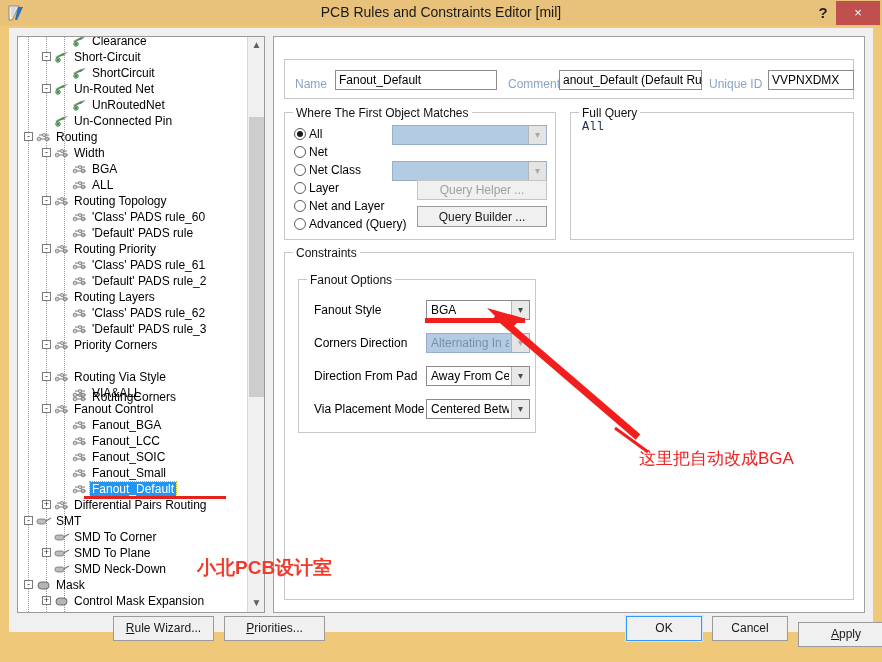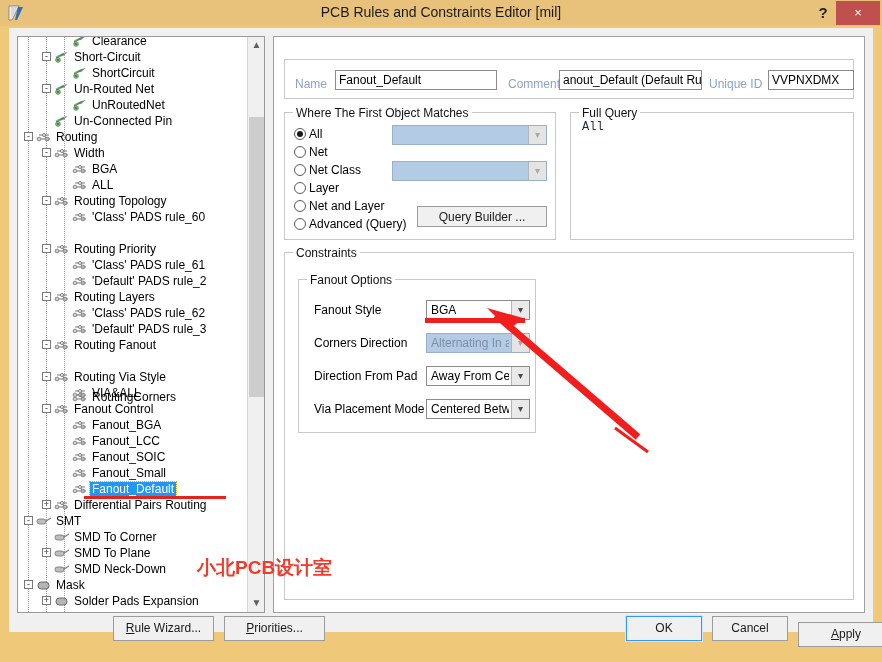--- a/index.html
+++ b/index.html
@@ -216,20 +216,30 @@
           <div class="trow" style="position: absolute; left: 0px; top: 172px; width: 230px;">
             <span style="position: absolute; left: 54px; top: 0px; white-space: nowrap;"><span class="tico"><svg width="16" height="12" viewBox="0 0 16 12">
                   <line x1="1" y1="8" x2="14" y2="8" stroke="#8c8c8c" stroke-width="1.2"></line>
                   <line x1="3" y1="4" x2="13" y2="4" stroke="#8c8c8c" stroke-width="1.2"></line>
                   <line x1="8" y1="4" x2="11" y2="8" stroke="#8c8c8c" stroke-width="1.2"></line>
                   <circle cx="3" cy="8" r="1.9" fill="#cfcfcf" stroke="#6e6e6e" stroke-width="0.7"></circle>
                   <circle cx="11" cy="8" r="1.9" fill="#b9b9b9" stroke="#6e6e6e" stroke-width="0.7"></circle>
                   <circle cx="8" cy="4" r="1.6" fill="#dcdcdc" stroke="#6e6e6e" stroke-width="0.7"></circle>
                 </svg></span><span class="lbl">'Class' PADS rule_60</span></span>
           </div>
+          <div class="trow" style="position: absolute; left: 0px; top: 188px; width: 230px;">
+            <span style="position: absolute; left: 54px; top: 0px; white-space: nowrap;"><span class="tico"><svg width="16" height="12" viewBox="0 0 16 12">
+                  <line x1="1" y1="8" x2="14" y2="8" stroke="#8c8c8c" stroke-width="1.2"></line>
+                  <line x1="3" y1="4" x2="13" y2="4" stroke="#8c8c8c" stroke-width="1.2"></line>
+                  <line x1="8" y1="4" x2="11" y2="8" stroke="#8c8c8c" stroke-width="1.2"></line>
+                  <circle cx="3" cy="8" r="1.9" fill="#cfcfcf" stroke="#6e6e6e" stroke-width="0.7"></circle>
+                  <circle cx="11" cy="8" r="1.9" fill="#b9b9b9" stroke="#6e6e6e" stroke-width="0.7"></circle>
+                  <circle cx="8" cy="4" r="1.6" fill="#dcdcdc" stroke="#6e6e6e" stroke-width="0.7"></circle>
+                </svg></span><span class="lbl">'Default' PADS rule</span></span>
+          </div>
           <div class="trow" style="position: absolute; left: 0px; top: 204px; width: 230px;">
             <div class="tbox" style="left: 24px;">-</div>
             <span style="position: absolute; left: 36px; top: 0px; white-space: nowrap;"><span class="tico"><svg width="16" height="12" viewBox="0 0 16 12">
                   <line x1="1" y1="8" x2="14" y2="8" stroke="#8c8c8c" stroke-width="1.2"></line>
                   <line x1="3" y1="4" x2="13" y2="4" stroke="#8c8c8c" stroke-width="1.2"></line>
                   <line x1="8" y1="4" x2="11" y2="8" stroke="#8c8c8c" stroke-width="1.2"></line>
                   <circle cx="3" cy="8" r="1.9" fill="#cfcfcf" stroke="#6e6e6e" stroke-width="0.7"></circle>
                   <circle cx="11" cy="8" r="1.9" fill="#b9b9b9" stroke="#6e6e6e" stroke-width="0.7"></circle>
                   <circle cx="8" cy="4" r="1.6" fill="#dcdcdc" stroke="#6e6e6e" stroke-width="0.7"></circle>
                 </svg></span><span class="lbl">Routing Priority</span></span>
@@ -287,21 +297,21 @@
           </div>
           <div class="trow" style="position: absolute; left: 0px; top: 300px; width: 230px;">
             <div class="tbox" style="left: 24px;">-</div>
             <span style="position: absolute; left: 36px; top: 0px; white-space: nowrap;"><span class="tico"><svg width="16" height="12" viewBox="0 0 16 12">
                   <line x1="1" y1="8" x2="14" y2="8" stroke="#8c8c8c" stroke-width="1.2"></line>
                   <line x1="3" y1="4" x2="13" y2="4" stroke="#8c8c8c" stroke-width="1.2"></line>
                   <line x1="8" y1="4" x2="11" y2="8" stroke="#8c8c8c" stroke-width="1.2"></line>
                   <circle cx="3" cy="8" r="1.9" fill="#cfcfcf" stroke="#6e6e6e" stroke-width="0.7"></circle>
                   <circle cx="11" cy="8" r="1.9" fill="#b9b9b9" stroke="#6e6e6e" stroke-width="0.7"></circle>
                   <circle cx="8" cy="4" r="1.6" fill="#dcdcdc" stroke="#6e6e6e" stroke-width="0.7"></circle>
-                </svg></span><span class="lbl">Routing Fanout</span></span>
+                </svg></span><span class="lbl">Priority Corners</span></span>
           </div>
           <div class="trow" style="position: absolute; left: 0px; top: 316px; width: 230px; margin-top: 36px;">
             <span style="position: absolute; left: 54px; top: 0px; white-space: nowrap;"><span class="tico"><svg width="16" height="12" viewBox="0 0 16 12">
                   <line x1="1" y1="8" x2="14" y2="8" stroke="#8c8c8c" stroke-width="1.2"></line>
                   <line x1="3" y1="4" x2="13" y2="4" stroke="#8c8c8c" stroke-width="1.2"></line>
                   <line x1="8" y1="4" x2="11" y2="8" stroke="#8c8c8c" stroke-width="1.2"></line>
                   <circle cx="3" cy="8" r="1.9" fill="#cfcfcf" stroke="#6e6e6e" stroke-width="0.7"></circle>
                   <circle cx="11" cy="8" r="1.9" fill="#b9b9b9" stroke="#6e6e6e" stroke-width="0.7"></circle>
                   <circle cx="8" cy="4" r="1.6" fill="#dcdcdc" stroke="#6e6e6e" stroke-width="0.7"></circle>
                 </svg></span><span class="lbl">RoutingCorners</span></span>
@@ -428,21 +438,21 @@
           <div class="trow" style="position: absolute; left: 0px; top: 540px; width: 230px;">
             <div class="tbox" style="left: 6px;">-</div>
             <span style="position: absolute; left: 18px; top: 0px; white-space: nowrap;"><span class="tico"><svg width="16" height="12" viewBox="0 0 16 12">
                   <rect x="2" y="3" width="11" height="7" rx="3.4" fill="#b5b5b5" stroke="#5f5f5f" stroke-width="0.9"></rect>
                 </svg></span><span class="lbl">Mask</span></span>
           </div>
           <div class="trow" style="position: absolute; left: 0px; top: 556px; width: 230px;">
             <div class="tbox" style="left: 24px;">+</div>
             <span style="position: absolute; left: 36px; top: 0px; white-space: nowrap;"><span class="tico"><svg width="16" height="12" viewBox="0 0 16 12">
                   <rect x="2" y="3" width="11" height="7" rx="3.4" fill="#b5b5b5" stroke="#5f5f5f" stroke-width="0.9"></rect>
-                </svg></span><span class="lbl">Solder Pads Expansion</span></span>
+                </svg></span><span class="lbl">Control Mask Expansion</span></span>
           </div>
           <div class="redunder" style="left: 66px; width: 142px; top: 459px;"></div>
         </div>
       <div class="tsb">
         <div class="arr up">▲</div>
         <div class="thumb" id="tree-thumb" style="top: 80px; height: 280px;"></div>
         <div class="arr dn">▼</div>
       </div>
     </div>
 
@@ -469,20 +479,21 @@
         </div>
 
       <div class="combo empty" style="left:118px;top:88px;width:155px;">
         <span class="txt"></span>
         <span class="arrw">▾</span>
       </div>
       <div class="combo empty" style="left:118px;top:124px;width:155px;">
         <span class="txt"></span>
         <span class="arrw">▾</span>
       </div>
+      <div class="btn disabled" style="left:143px;top:143px;width:130px;height:20px;line-height:19px;">Query Helper ...</div>
       <div class="btn" style="left:143px;top:169px;width:130px;height:21px;line-height:20px;">Query Builder ...</div>
 
       <div class="grp" style="left:296px;top:75px;width:284px;height:128px;">
         <span class="cap">Full Query</span>
       </div>
       <div class="query" style="left:308px;top:83px;">All</div>
 
       <div class="grp" style="left:10px;top:215px;width:570px;height:348px;">
         <span class="cap">Constraints</span>
       </div>
@@ -528,15 +539,16 @@
 
     <rect x="425" y="318" width="100" height="5" fill="#f21d1d"></rect>
 
     <g>
       <line x1="638" y1="437" x2="496" y2="315" stroke="#f21d1d" stroke-width="7"></line>
       <polygon points="487,308 523,318 509,330" fill="#f21d1d"></polygon>
     </g>
 
     <line x1="615" y1="428" x2="648" y2="452" stroke="#f21d1d" stroke-width="3"></line>
   </svg>
+  <div class="anno" style="left:639px;top:447px;">这里把自动改成BGA</div>
   <div class="wm" style="left:197px;top:555px;">小北PCB设计室</div>
 
 </div>
 
 </body></html>

